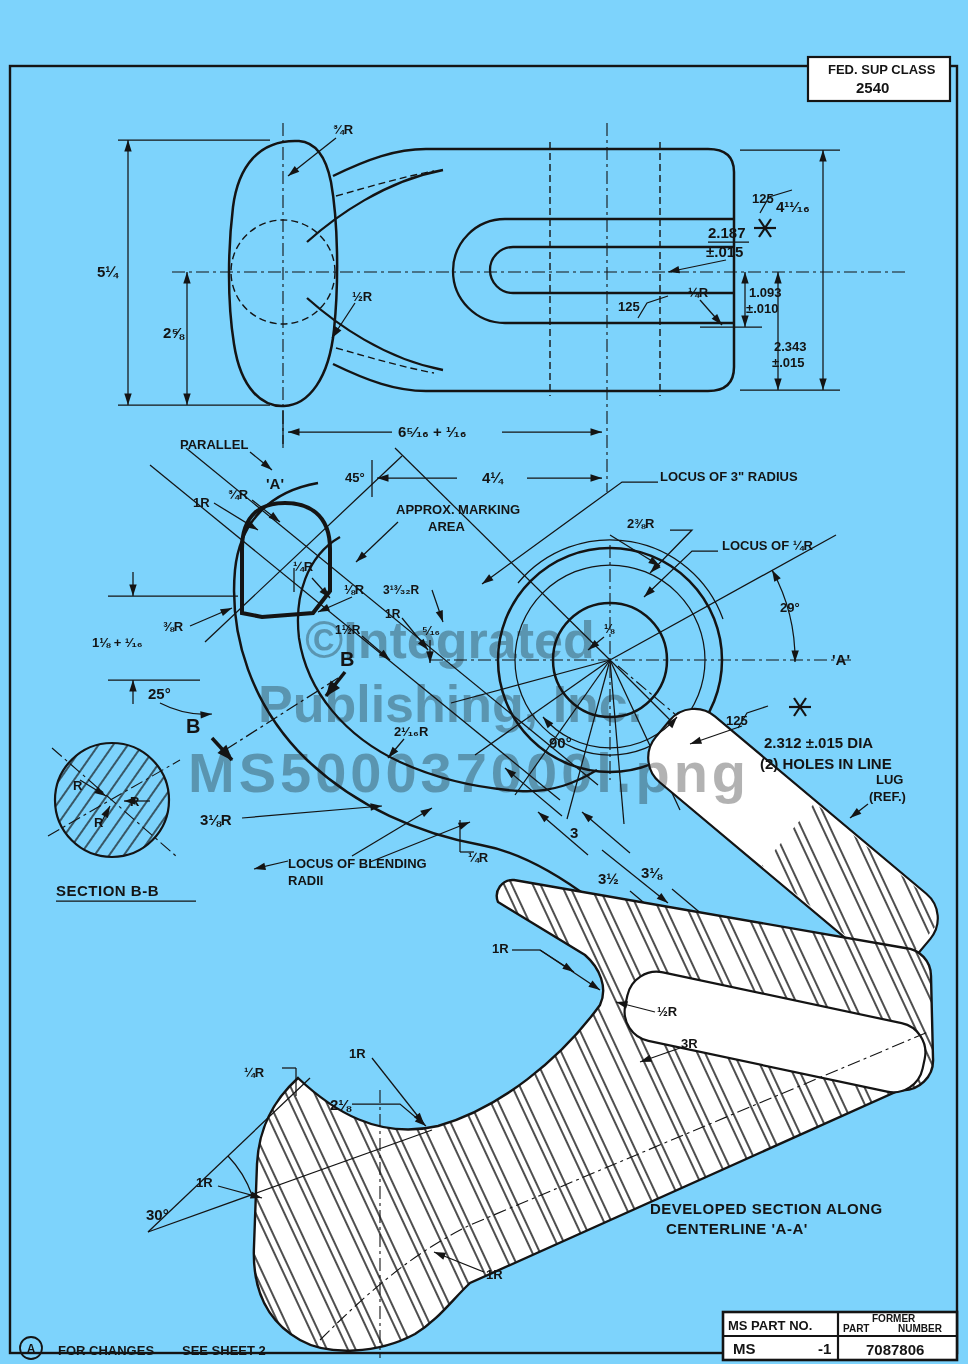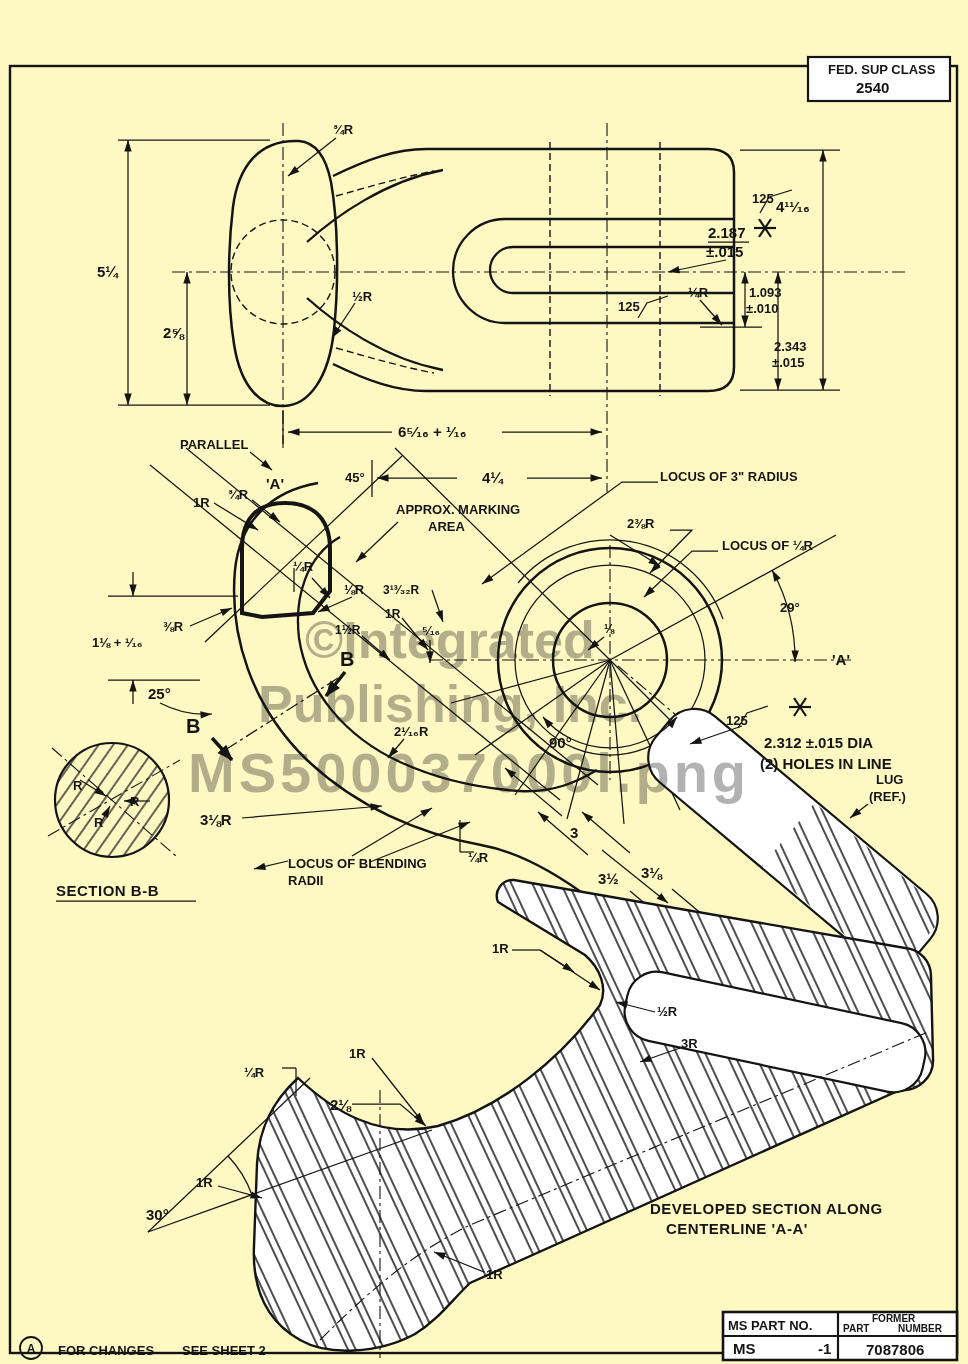--- a/index.html
+++ b/index.html
@@ -1,16 +1,16 @@
 <!DOCTYPE html>
 <html><head>
 <meta charset="utf-8">
 <style>
   html,body{margin:0;padding:0;background:#e8e8e8;}
-  #sheet{position:relative;width:968px;height:1364px;background:#fef9c3;margin:0 auto;overflow:hidden;}
+  #sheet{position:relative;width:968px;height:1364px;background:#7dd3fc;margin:0 auto;overflow:hidden;}
   svg{position:absolute;left:0;top:0;}
   text{font-family:"Liberation Sans",sans-serif;fill:#141414;font-weight:bold;}
   .t{font-size:13px;}
   .t12{font-size:12px;}
   .big{font-size:15px;}
   .cap{font-size:15px;letter-spacing:.5px;}
   .B{font-size:20px;}
   .ln{stroke:#141414;stroke-width:1.25;fill:none;}
   .o2{stroke-width:2.3;}
   .o24{stroke-width:2.5;}

